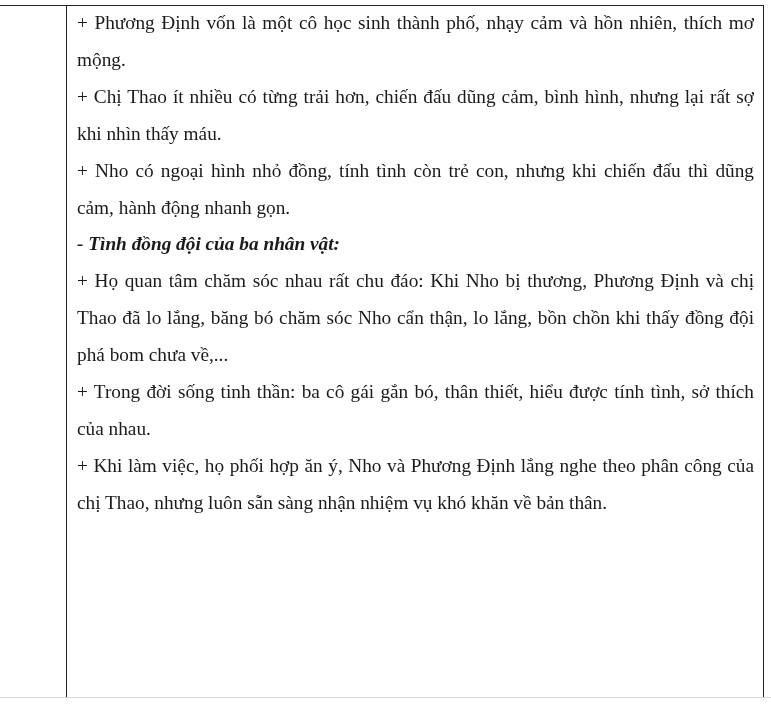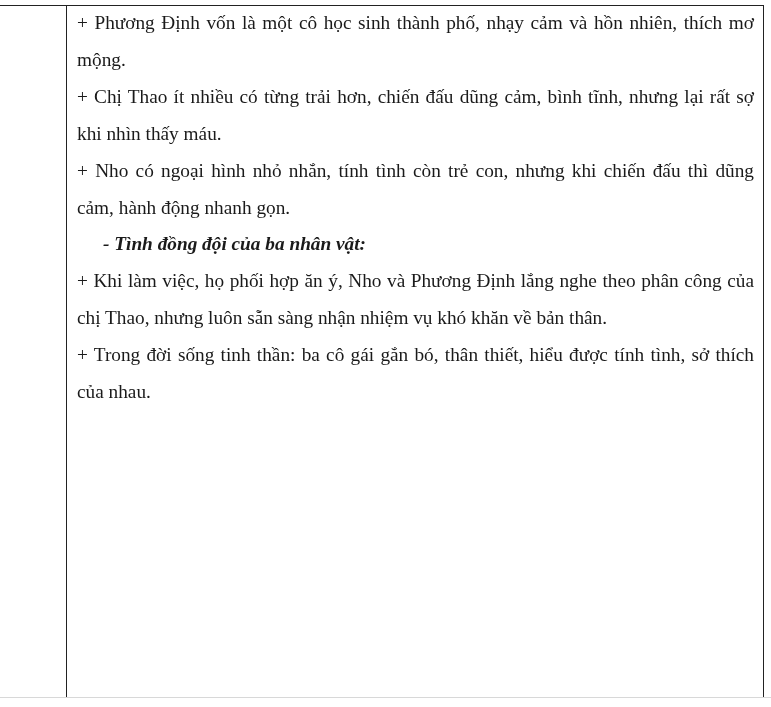--- a/index.html
+++ b/index.html
@@ -47,38 +47,38 @@
     .para {
       margin: 0;
       font-size: 19.3px;
       line-height: 36.9px;
       text-align: justify;
     }
     .para.first { margin-top: -1px; }
     .heading {
       font-weight: bold;
       font-style: italic;
-      margin-left: 26px;
     }
     .bottom-line {
       position: absolute;
       left: 0;
       top: 697px;
       width: 771px;
       height: 1px;
       background: #d8d8d8;
     }
   </style>
 </head>
 <body>
 
 <div class="table-frame">
   <div class="left-cell"></div>
   <div class="content-cell">
     <p class="para first">+ Phương Định vốn là một cô học sinh thành phố, nhạy cảm và hồn nhiên, thích mơ mộng.</p>
-    <p class="para">+ Chị Thao ít nhiều có từng trải hơn, chiến đấu dũng cảm, bình tĩnh, nhưng lại rất sợ khi nhìn thấy máu.</p>
-    <p class="para">+ Nho có ngoại hình nhỏ nhắn, tính tình còn trẻ con, nhưng khi chiến đấu thì dũng cảm, hành động nhanh gọn.</p>
+    <p class="para">+ Chị Thao ít nhiều có từng trải hơn, chiến đấu dũng cảm, bình hình, nhưng lại rất sợ khi nhìn thấy máu.</p>
+    <p class="para">+ Nho có ngoại hình nhỏ đồng, tính tình còn trẻ con, nhưng khi chiến đấu thì dũng cảm, hành động nhanh gọn.</p>
     <p class="para heading">- Tình đồng đội của ba nhân vật:</p>
+    <p class="para">+ Họ quan tâm chăm sóc nhau rất chu đáo: Khi Nho bị thương, Phương Định và chị Thao đã lo lắng, băng bó chăm sóc Nho cẩn thận, lo lắng, bồn chồn khi thấy đồng đội phá bom chưa về,...</p>
+    <p class="para">+ Trong đời sống tinh thần: ba cô gái gắn bó, thân thiết, hiểu được tính tình, sở thích của nhau.</p>
     <p class="para">+ Khi làm việc, họ phối hợp ăn ý, Nho và Phương Định lắng nghe theo phân công của chị Thao, nhưng luôn sẵn sàng nhận nhiệm vụ khó khăn về bản thân.</p>
-    <p class="para">+ Trong đời sống tinh thần: ba cô gái gắn bó, thân thiết, hiểu được tính tình, sở thích của nhau.</p>
   </div>
 </div>
 <div class="bottom-line"></div>
 
 </body></html>

